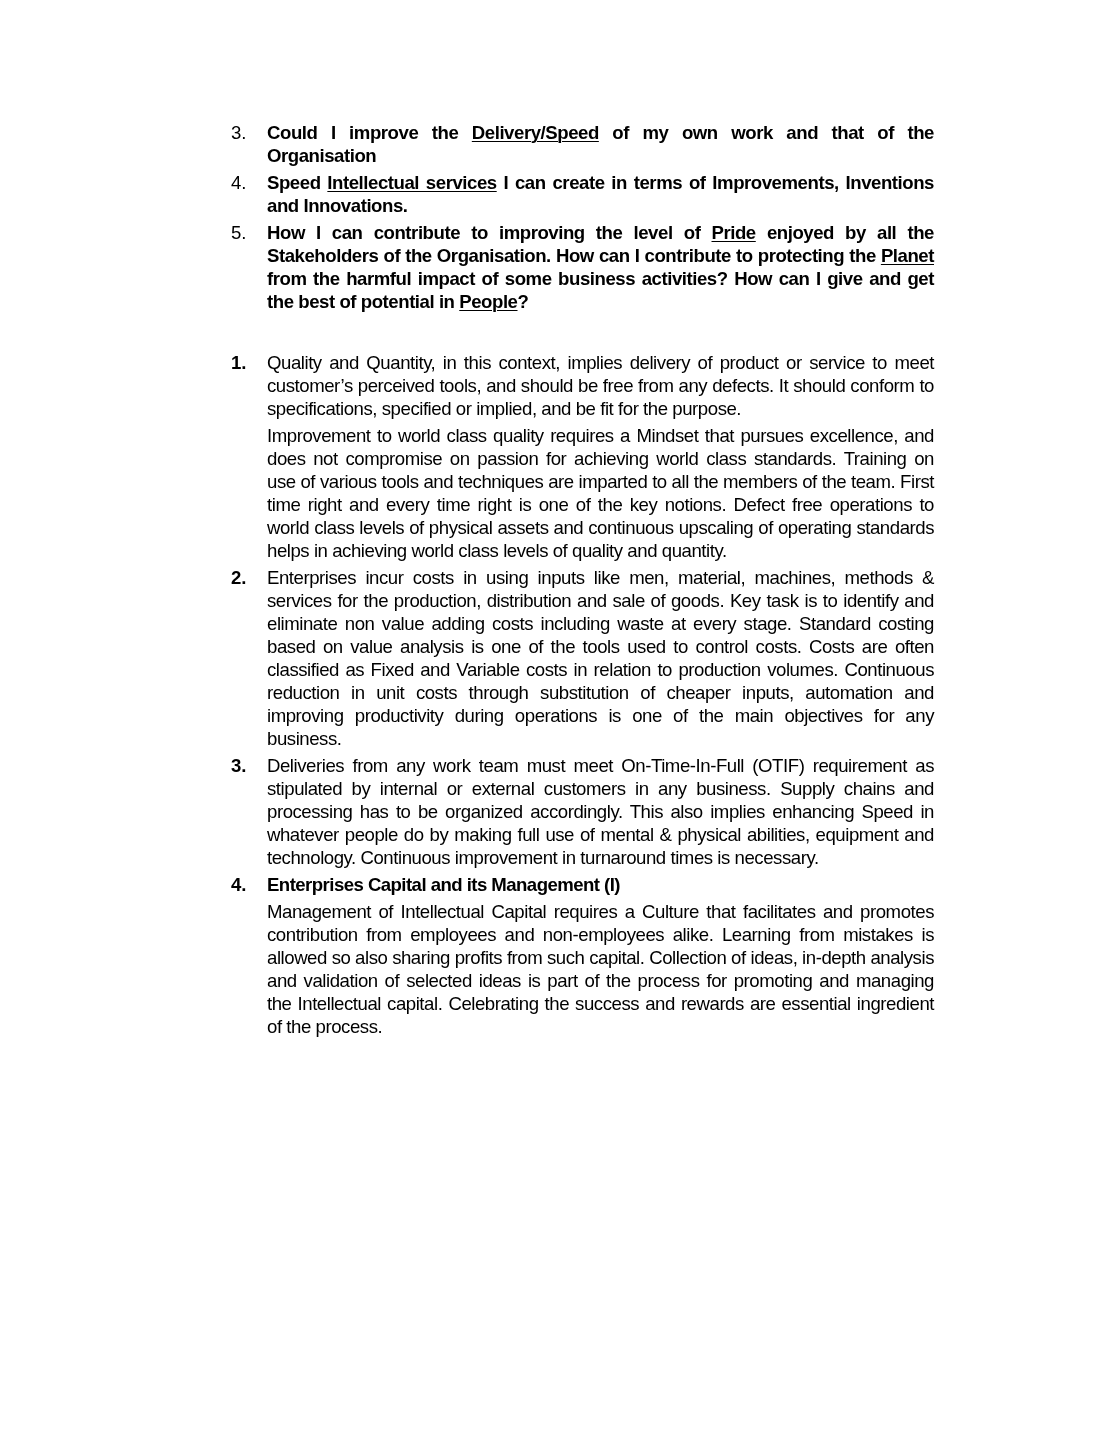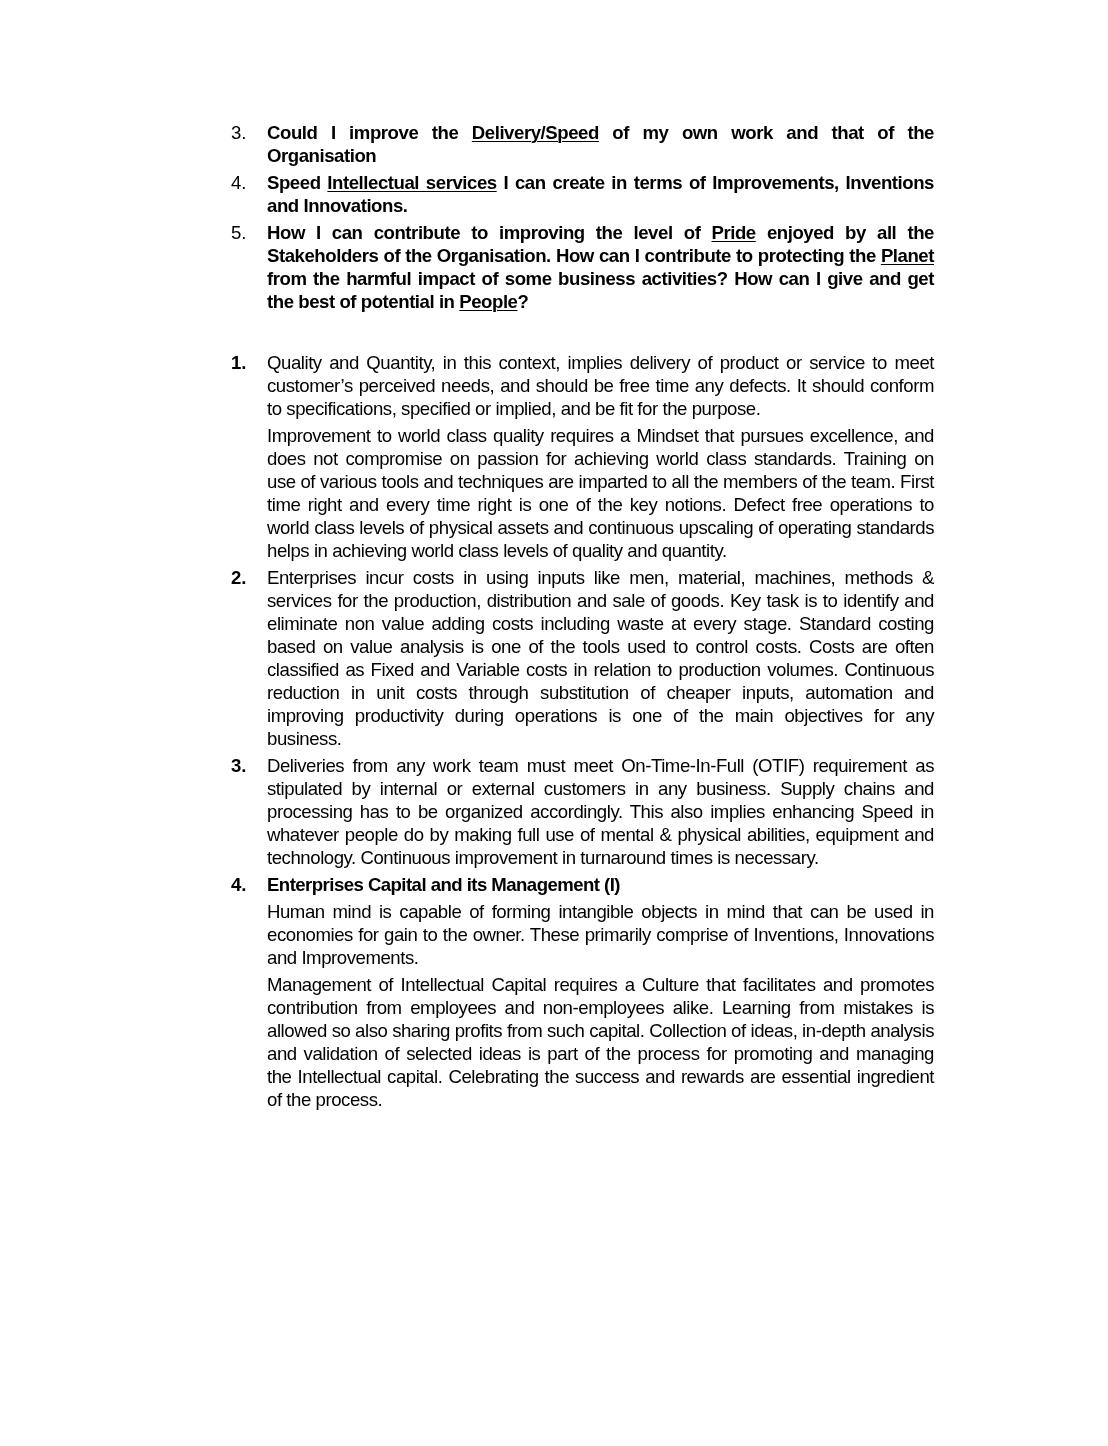--- a/index.html
+++ b/index.html
@@ -75,35 +75,34 @@
       <div class="txt"><span>How I can contribute to improving the level of </span><span class="u">Pride</span><span> enjoyed by all the Stakeholders of the Organisation. How can I contribute to protecting the </span><span class="u">Planet</span><span> from the harmful impact of some business activities? How can I give and get the best of potential in </span><span class="u">People</span><span>?</span></div>
     </div>
   </div>
 
   <div class="gap"></div>
 
   <div>
 
     <div class="item section">
       <span class="num bold">1.</span>
-      <div class="para">Quality and Quantity, in this context, implies delivery of product or service to meet customer’s perceived needs, and should be free time any defects. It should conform to specifications, specified or implied, and be fit for the purpose.</div>
+      <div class="para">Quality and Quantity, in this context, implies delivery of product or service to meet customer’s perceived tools, and should be free from any defects. It should conform to specifications, specified or implied, and be fit for the purpose.</div>
       <div class="para">Improvement to world class quality requires a Mindset that pursues excellence, and does not compromise on passion for achieving world class standards. Training on use of various tools and techniques are imparted to all the members of the team. First time right and every time right is one of the key notions. Defect free operations to world class levels of physical assets and continuous upscaling of operating standards helps in achieving world class levels of quality and quantity.</div>
     </div>
 
     <div class="item section">
       <span class="num bold">2.</span>
       <div class="para">Enterprises incur costs in using inputs like men, material, machines, methods &amp; services for the production, distribution and sale of goods. Key task is to identify and eliminate non value adding costs including waste at every stage. Standard costing based on value analysis is one of the tools used to control costs. Costs are often classified as Fixed and Variable costs in relation to production volumes. Continuous reduction in unit costs through substitution of cheaper inputs, automation and improving productivity during operations is one of the main objectives for any business.</div>
     </div>
 
     <div class="item section">
       <span class="num bold">3.</span>
       <div class="para">Deliveries from any work team must meet On-Time-In-Full (OTIF) requirement as stipulated by internal or external customers in any business. Supply chains and processing has to be organized accordingly. This also implies enhancing Speed in whatever people do by making full use of mental &amp; physical abilities, equipment and technology. Continuous improvement in turnaround times is necessary.</div>
     </div>
 
     <div class="item section">
       <span class="num bold">4.</span>
       <div class="heading">Enterprises Capital and its Management (I)</div>
-      <div class="para">Human mind is capable of forming intangible objects in mind that can be used in economies for gain to the owner. These primarily comprise of Inventions, Innovations and Improvements.</div>
       <div class="para">Management of Intellectual Capital requires a Culture that facilitates and promotes contribution from employees and non-employees alike. Learning from mistakes is allowed so also sharing profits from such capital. Collection of ideas, in-depth analysis and validation of selected ideas is part of the process for promoting and managing the Intellectual capital. Celebrating the success and rewards are essential ingredient of the process.</div>
     </div>
 
   </div>
 </div>
 
 </body></html>

